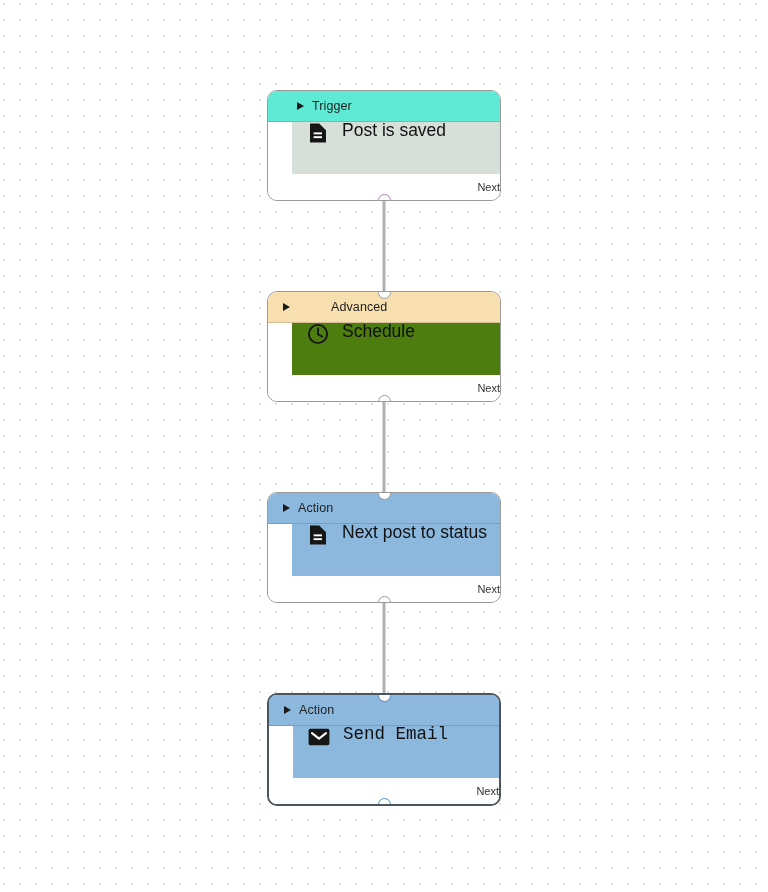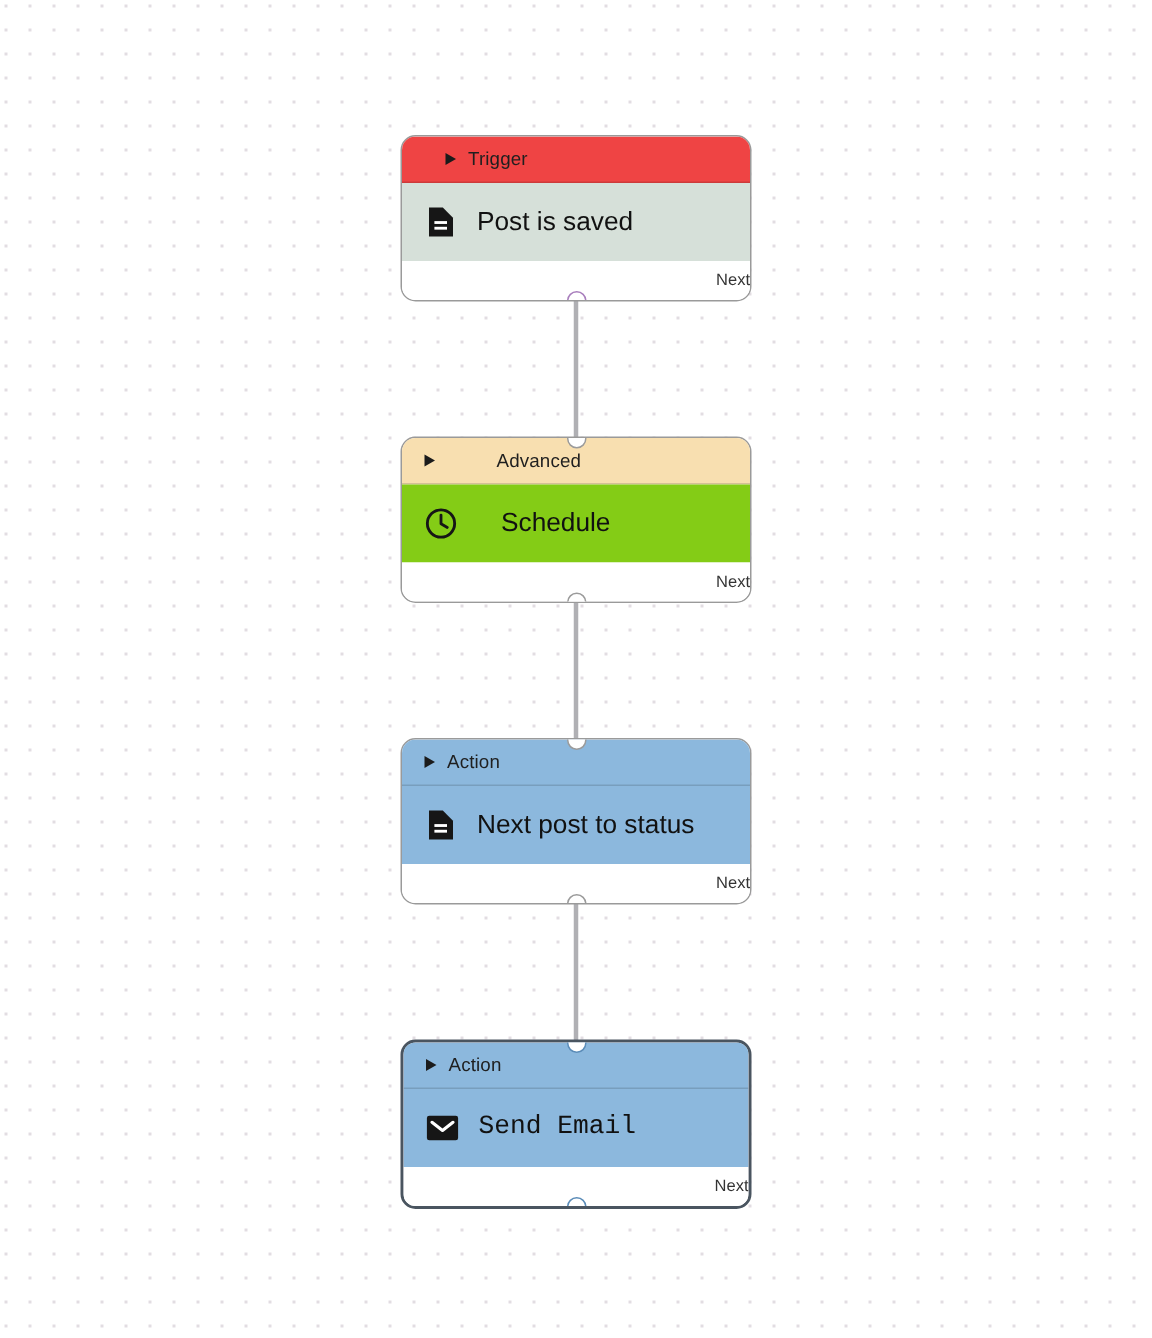--- a/index.html
+++ b/index.html
@@ -71,23 +71,23 @@
   .node-kind {
     font-size: 12.5px;
     color: #1f1f1f;
     letter-spacing: 0.1px;
     line-height: 1;
   }
 
   .node-body {
     height: 52px;
     display: flex;
-    align-items: center;
     padding-left: 15px;
     box-sizing: border-box;
+    margin-left: 24px;
   }
   .node-icon {
     width: 22px;
     height: 22px;
     flex: 0 0 auto;
     margin-right: 13px;
     display: flex;
     align-items: center;
     justify-content: center;
   }
@@ -135,21 +135,21 @@
   <svg id="edges" width="768" height="892" viewBox="0 0 768 892">
     <g id="edge-group">
         <line x1="384" y1="196" x2="384" y2="291" stroke="#b0b0b4" stroke-width="3" stroke-linecap="round"></line>
         <line x1="384" y1="397" x2="384" y2="492" stroke="#b0b0b4" stroke-width="3" stroke-linecap="round"></line>
         <line x1="384" y1="598" x2="384" y2="693" stroke="#b0b0b4" stroke-width="3" stroke-linecap="round"></line>
       </g>
   </svg>
 
   <div id="nodes-layer">
       <div class="node" style="left: 267px; top: 90px;">
-        <div class="node-header" style="background: #ef4444; padding-left: 29px;">
+        <div class="node-header" style="background: #5eead4; padding-left: 29px;">
           <span class="disclosure"></span>
           <span class="node-kind">Trigger</span>
         </div>
         <div class="node-body" style="background: rgb(214, 224, 217);">
           <span class="node-icon">
             <svg width="20" height="22" viewBox="0 0 20 22" aria-hidden="true">
               <path d="M2 1.4 h9.2 L18 8.2 V20.6 H2 Z" fill="#161616"></path>
               <rect x="5.6" y="10.4" width="8.4" height="1.9" fill="#ffffff"></rect>
               <rect x="5.6" y="14.2" width="8.4" height="1.9" fill="#ffffff"></rect>
             </svg>
@@ -159,21 +159,21 @@
         <div class="node-footer">
           <span class="footer-label">Next</span>
         </div>
         <span class="port out" style="border-color: rgb(169, 127, 189);"></span>
       </div>
       <div class="node" style="left: 267px; top: 291px;">
         <div class="node-header" style="background: rgb(248, 223, 176); gap: 33px;">
           <span class="disclosure"></span>
           <span class="node-kind">Advanced</span>
         </div>
-        <div class="node-body" style="background: #84cc16; gap: 16px;">
+        <div class="node-body" style="background: #4d7c0f;">
           <span class="node-icon">
             <svg width="22" height="22" viewBox="0 0 22 22" aria-hidden="true">
               <circle cx="11" cy="11" r="9.1" fill="none" stroke="#161616" stroke-width="1.9"></circle>
               <path d="M11 5.4 V11.2 L15.2 13.6" fill="none" stroke="#161616" stroke-width="1.9" stroke-linecap="round" stroke-linejoin="round"></path>
             </svg>
           </span>
           <span class="node-title">Schedule</span>
         </div>
         <div class="node-footer">
           <span class="footer-label">Next</span>

